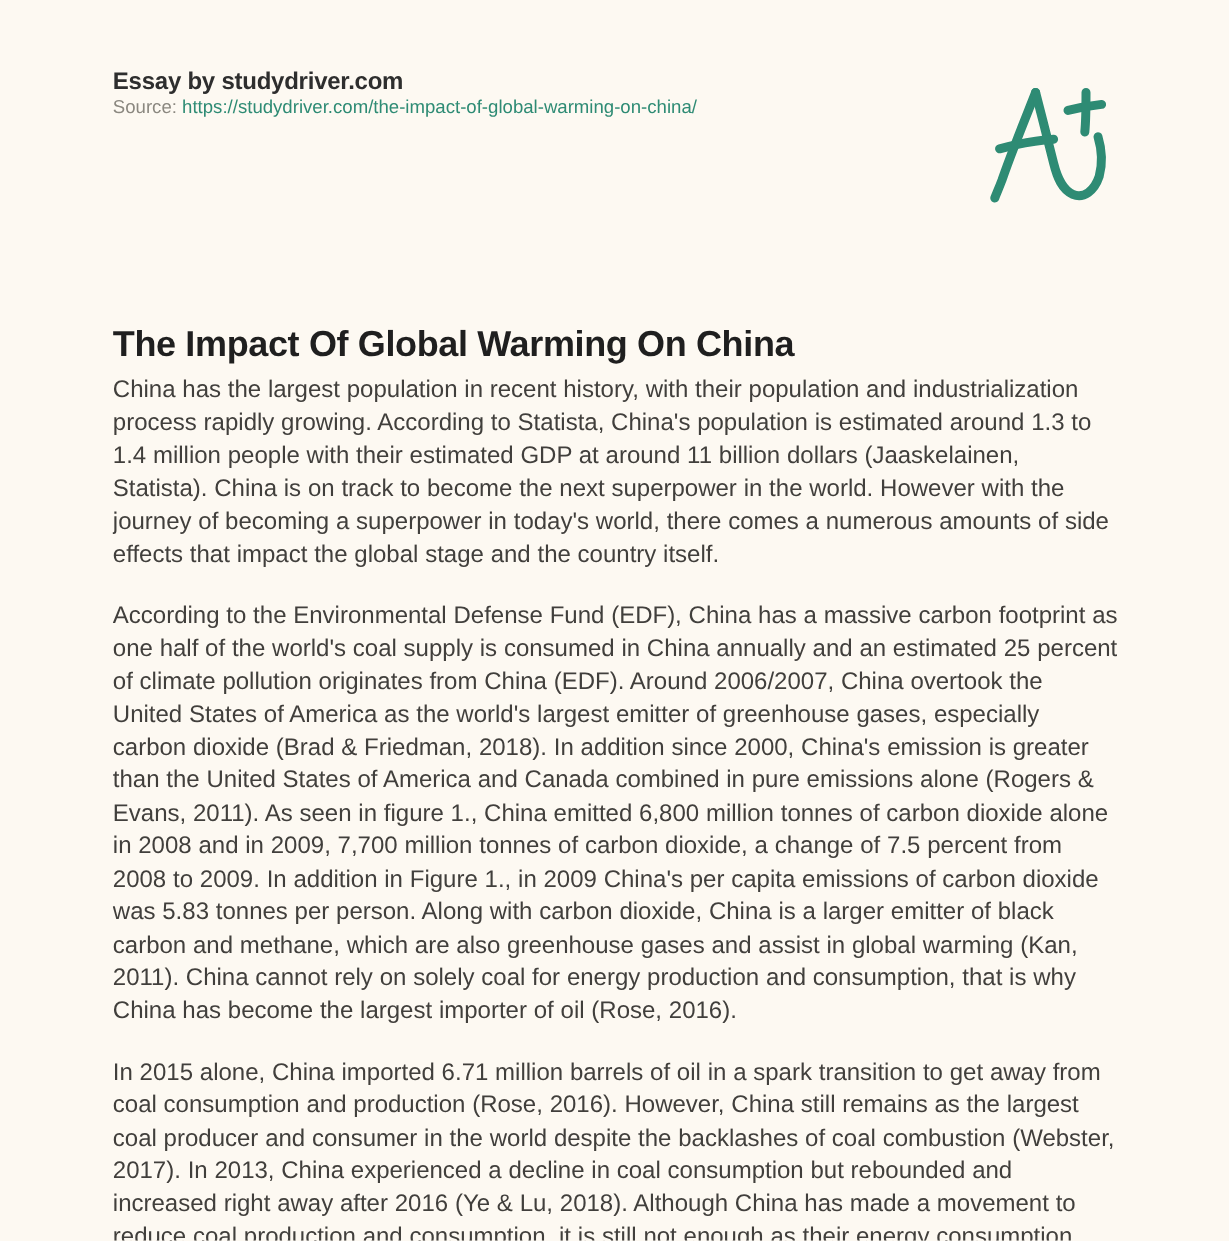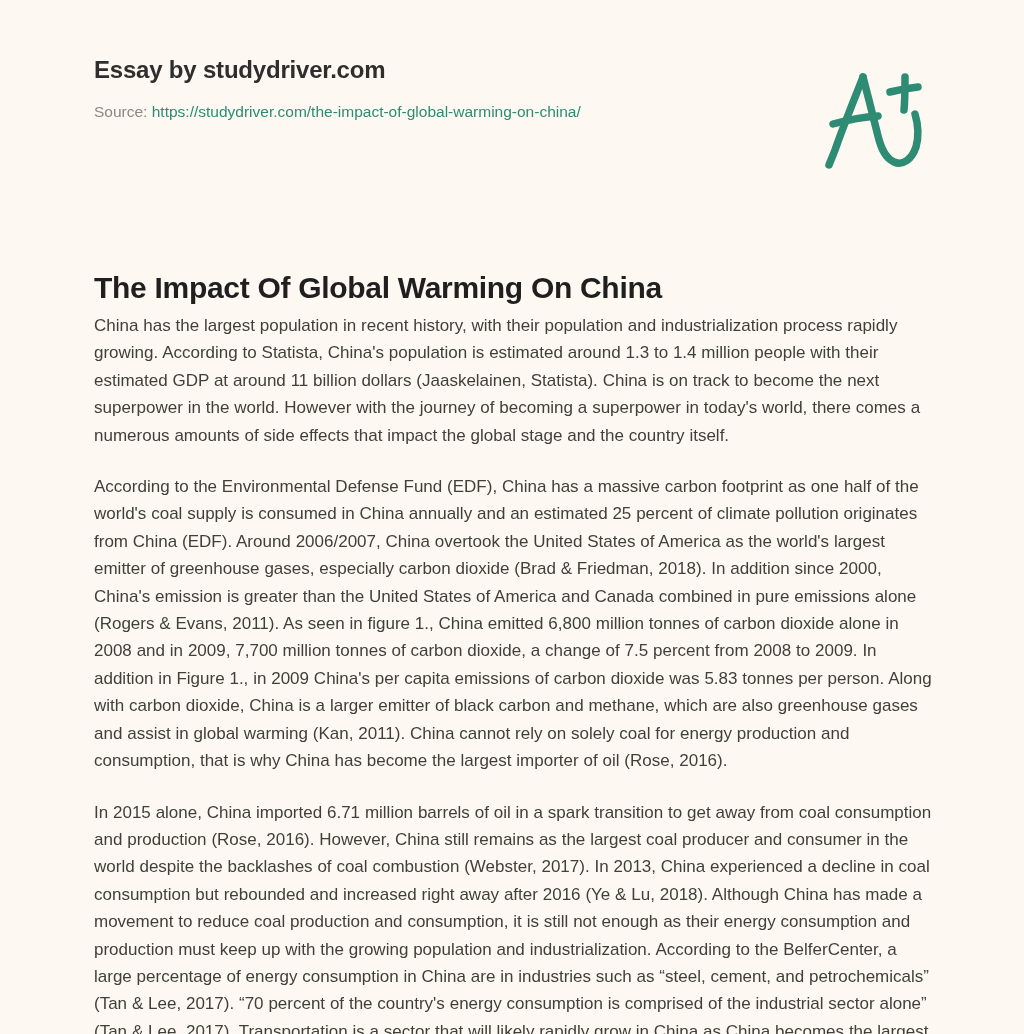--- a/index.html
+++ b/index.html
@@ -28,31 +28,31 @@
   
   .header {
     position: absolute;
     left: 94px;
     top: 56px;
     width: 836px;
     height: 120px;
   }
 
   .essay-by {
-    font-size: 24px;
+    font-size: 20px;
     font-weight: 700;
     color: #2e2e2e;
     letter-spacing: -0.2px;
     line-height: 1.2;
     margin: 0;
     padding: 0;
   }
 
   .source-line {
-    margin-top: 17px;
+    margin-top: 0;
     font-size: 15.5px;
     line-height: 1.3;
     color: #8b8880;
     white-space: nowrap;
   }
   .source-label {
     color: #8b8880;
   }
   .source-url {
     color: #2E8B74;
@@ -92,21 +92,21 @@
     position: absolute;
     left: 94px;
     top: 312px;
     width: 838px;
     height: 722px;
     overflow: hidden;
   }
 
   .article p {
     margin: 0 0 24px 0;
-    font-size: 17px;
+    font-size: 20px;
     line-height: 27.4px;
     color: #413f3c;
     text-align: left;
     word-spacing: 0.1px;
   }
   .article p:last-child {
     margin-bottom: 0;
   }
 </style>
 </head>

